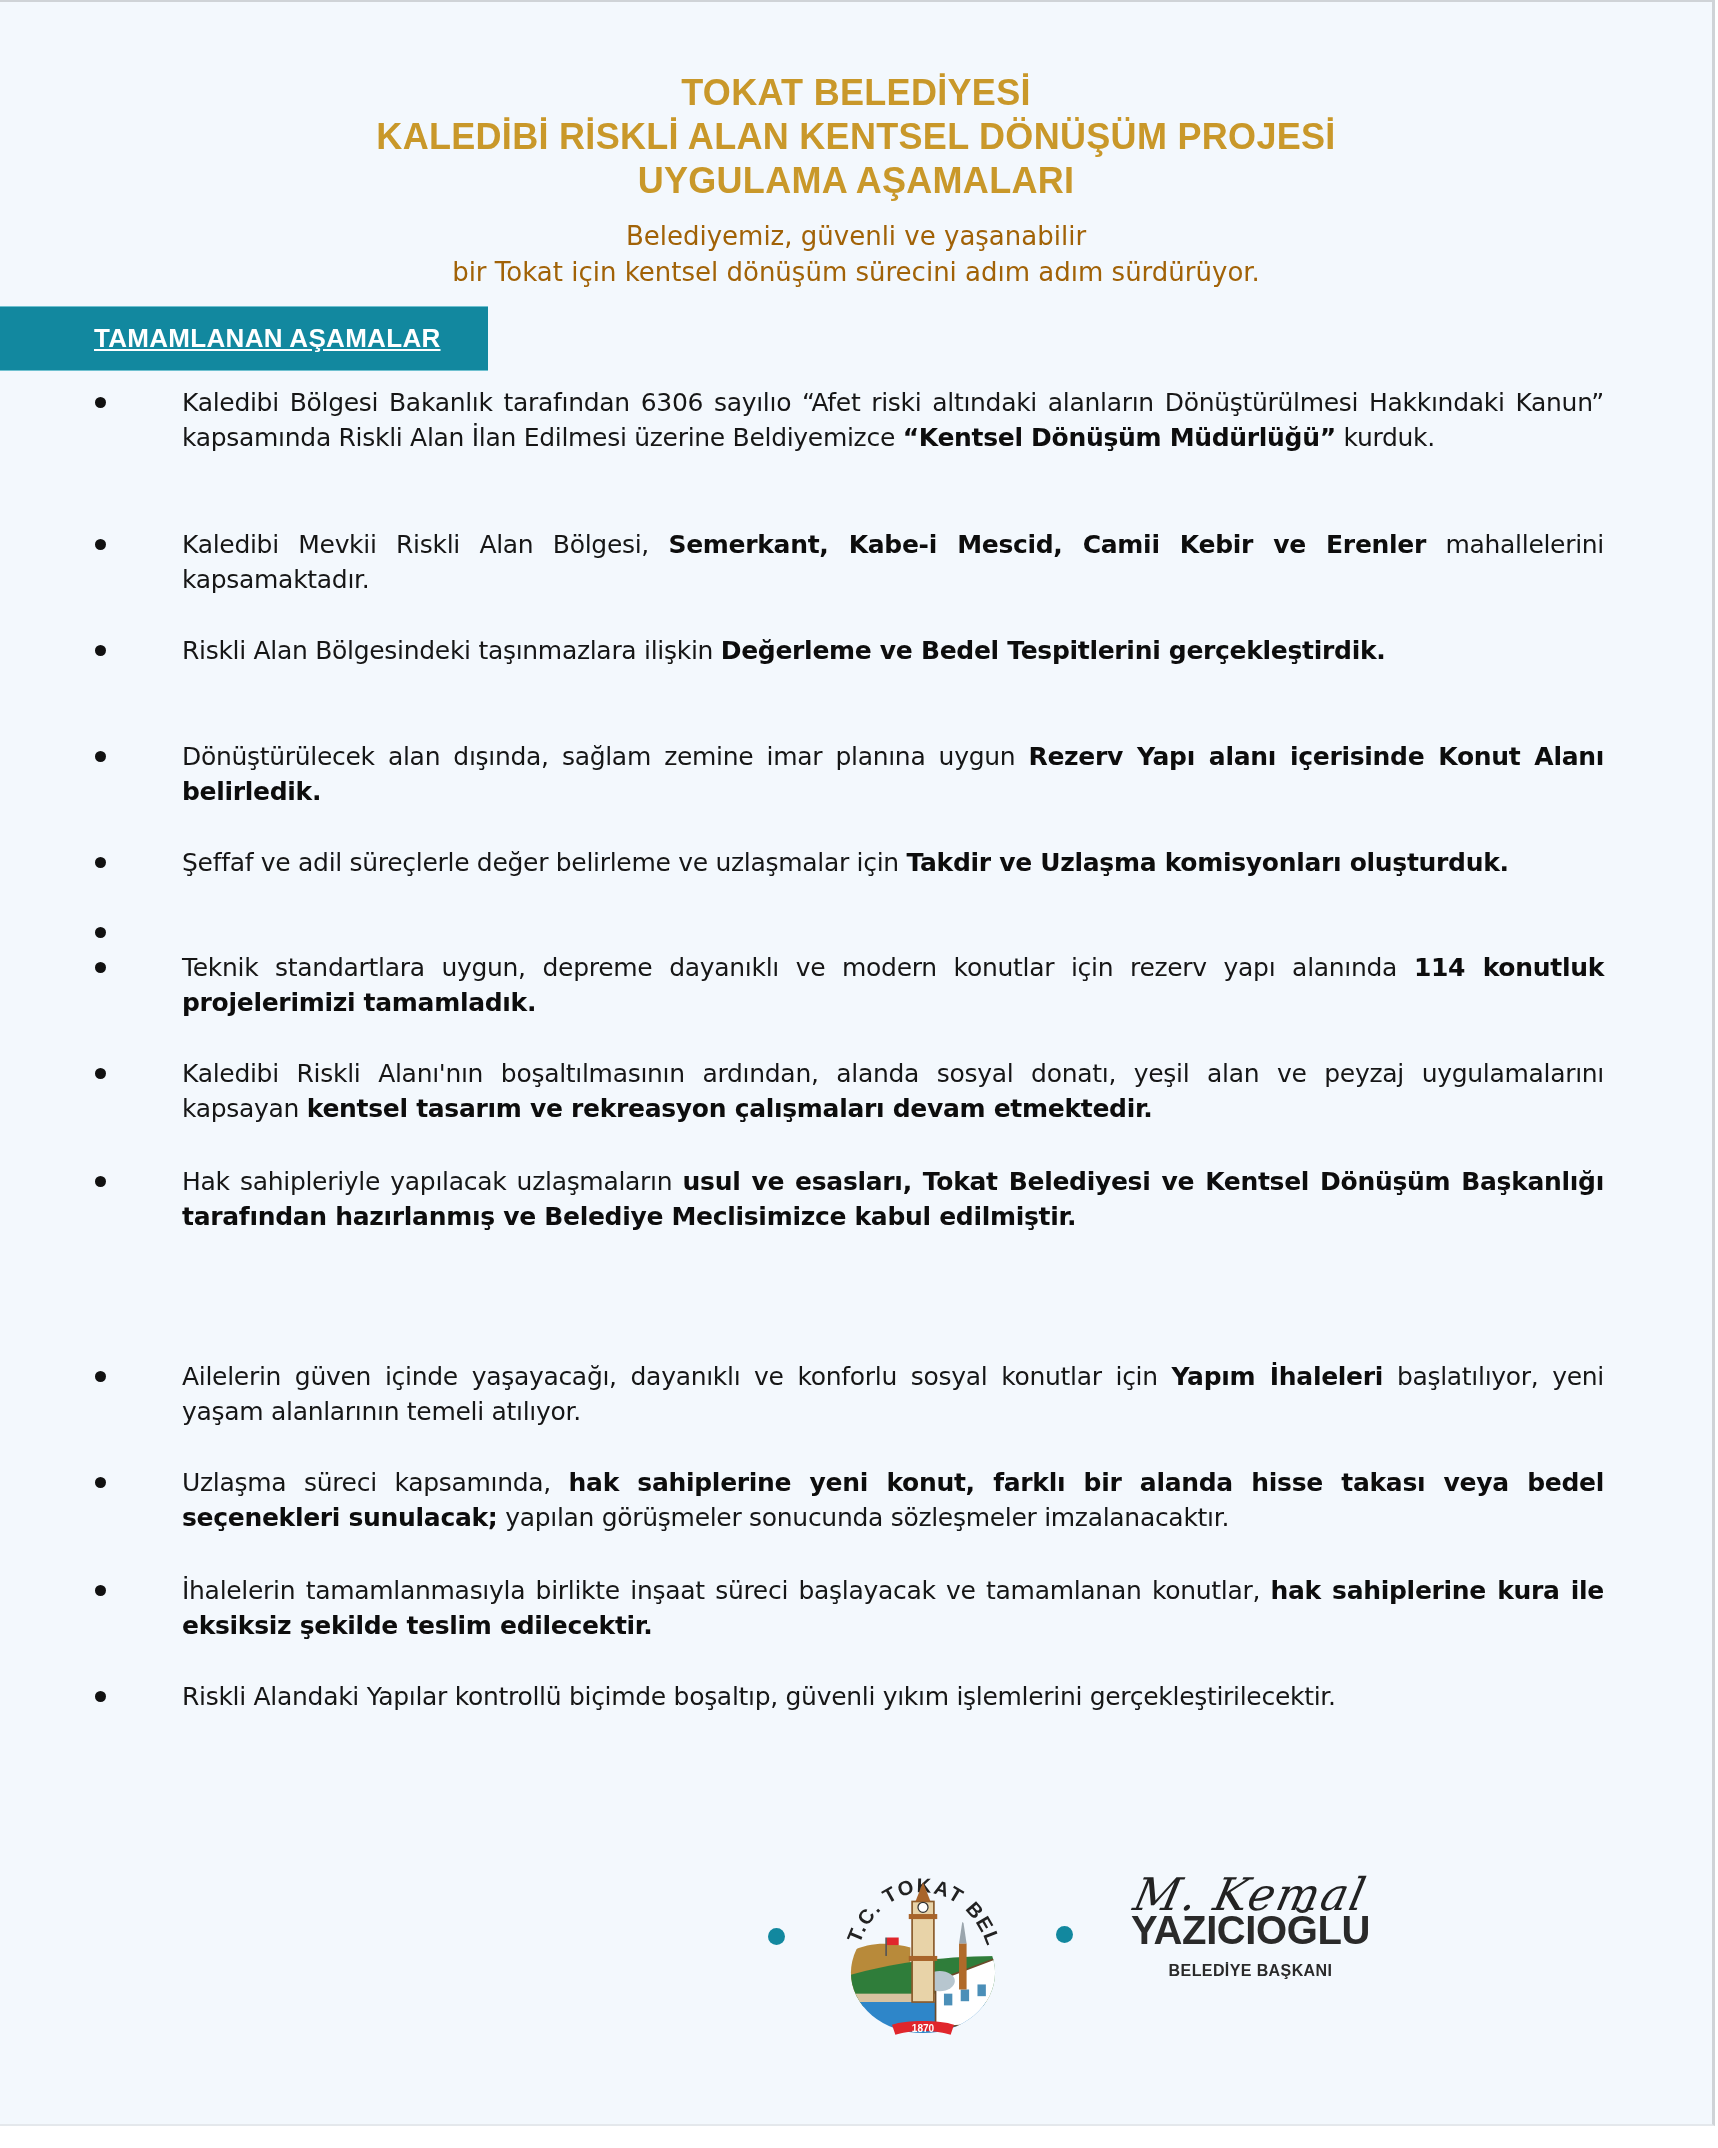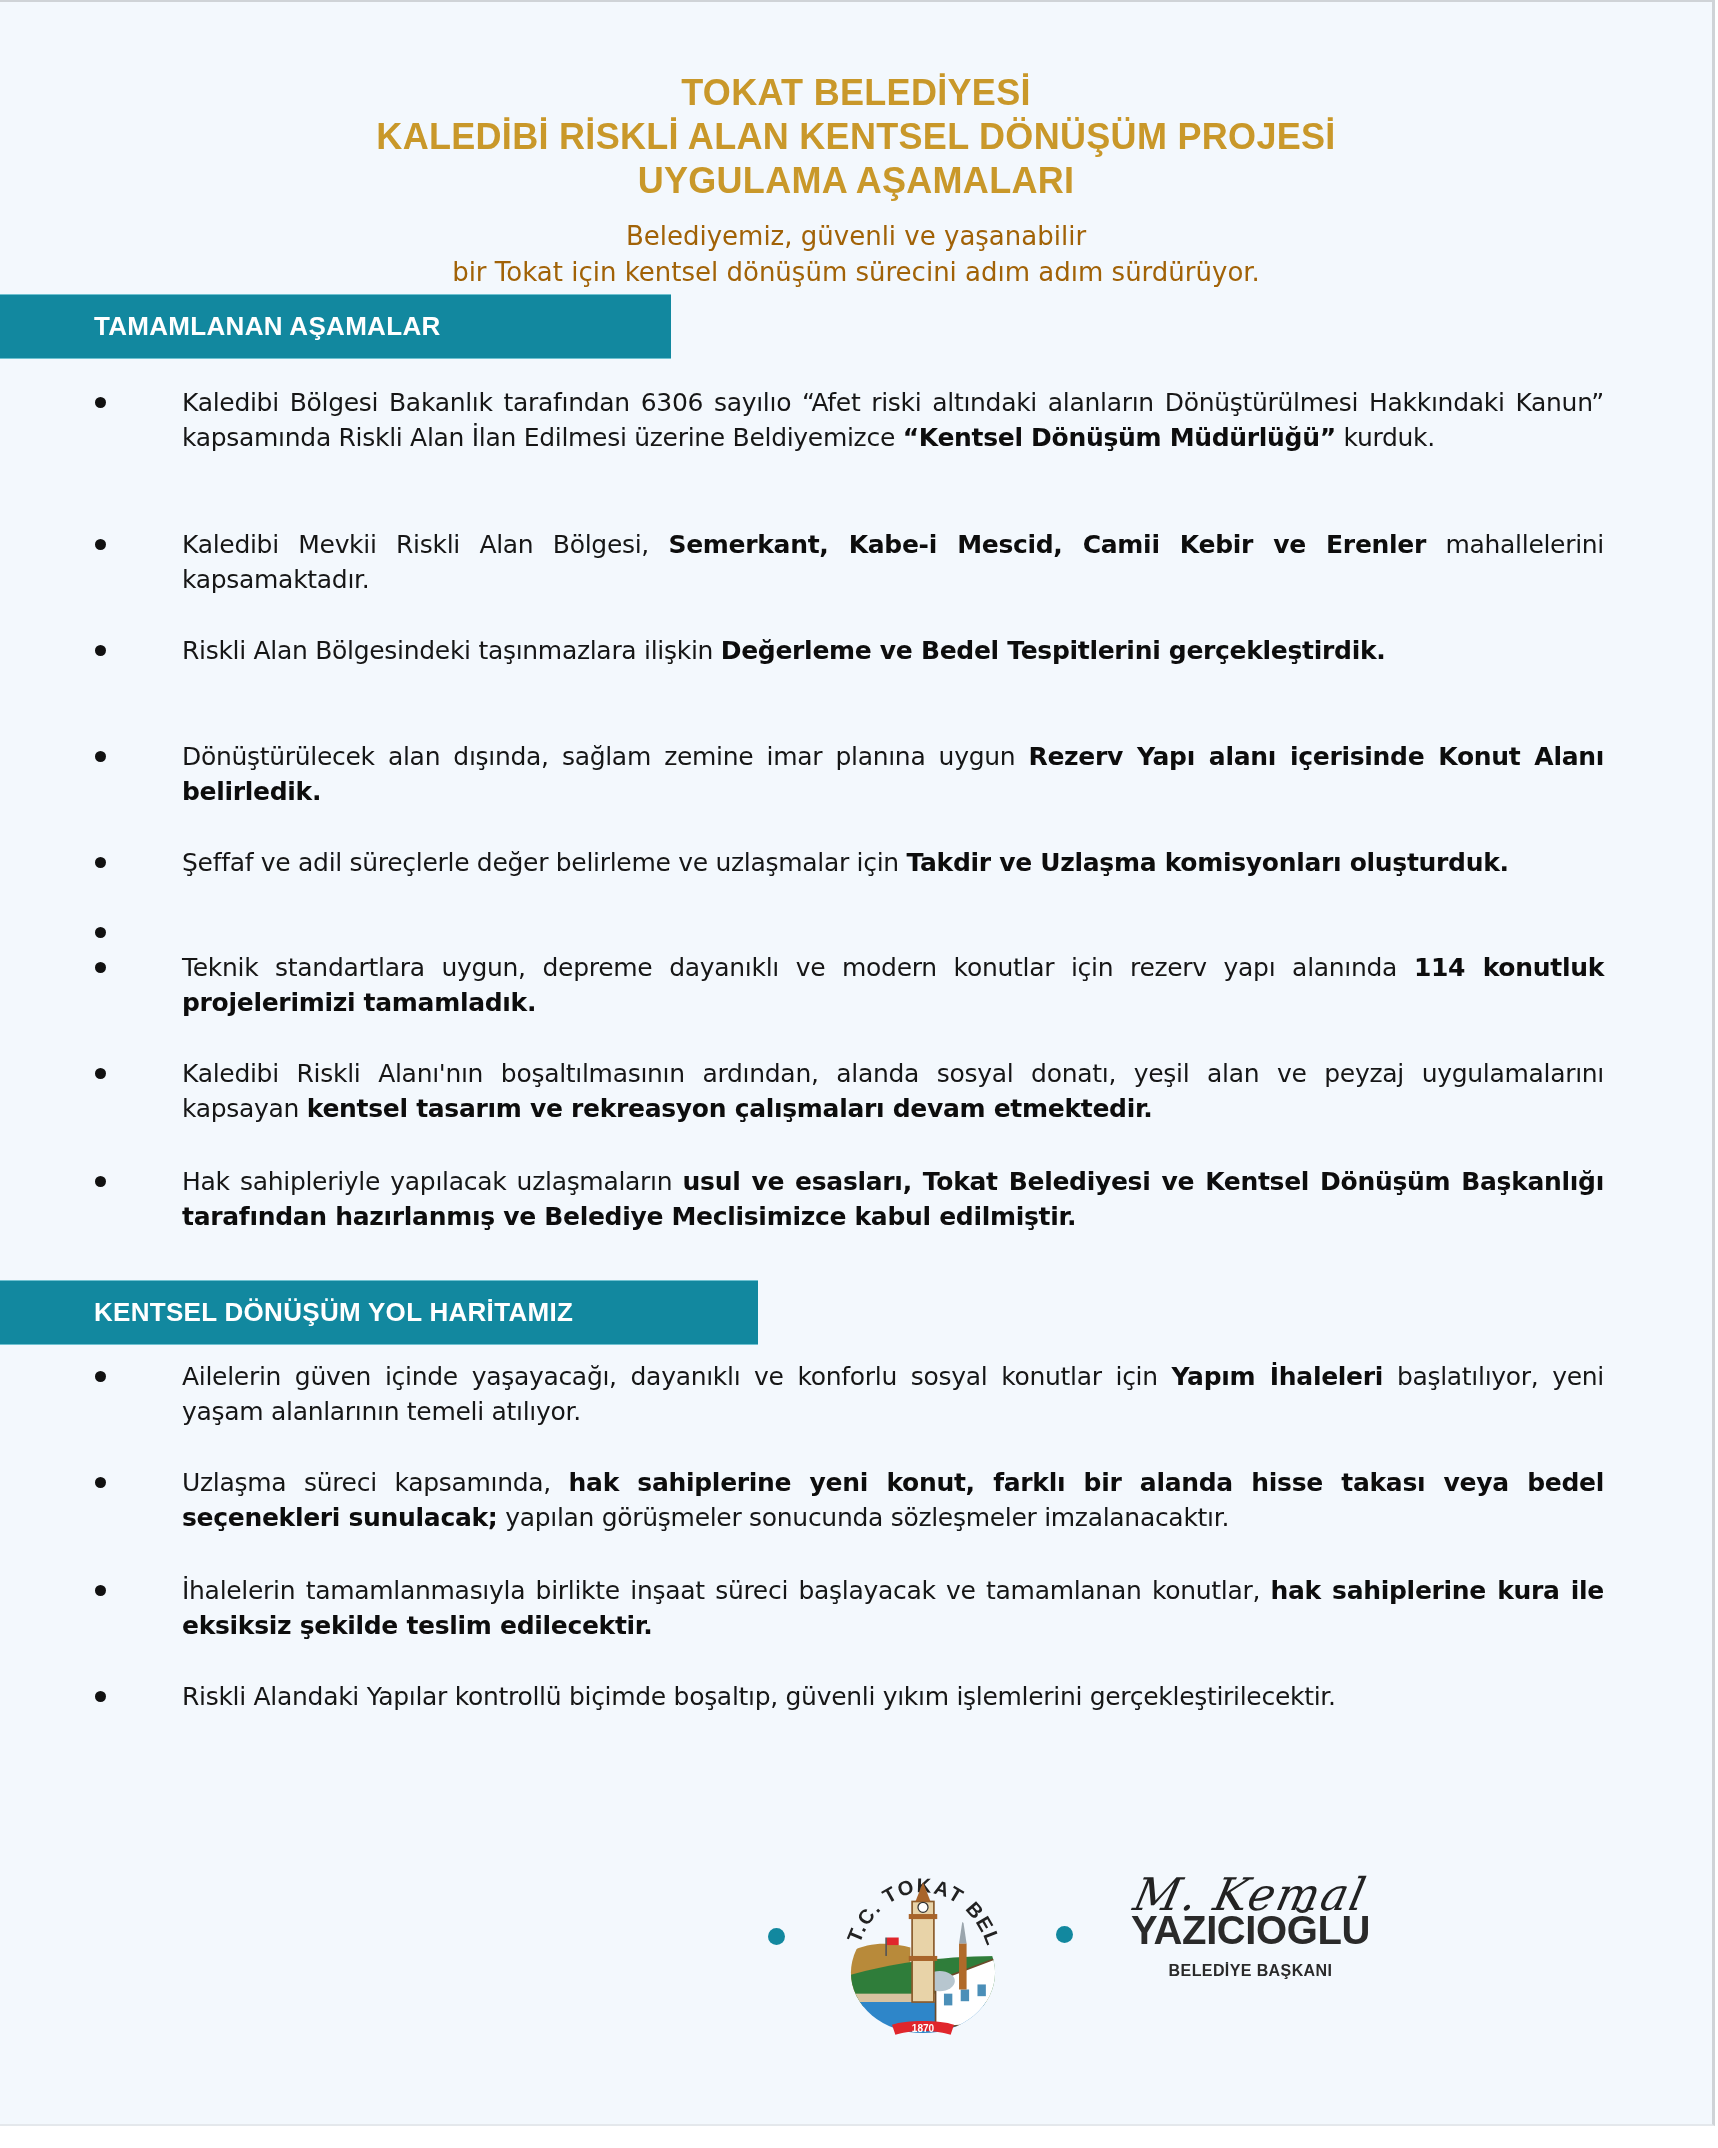--- a/index.html
+++ b/index.html
@@ -21,21 +21,21 @@
   .subtitle {
     position:absolute; left:0; width:1712px; top:216px; text-align:center;
     font-family:"DejaVu Sans", sans-serif; font-size:26px; line-height:36px; color:#a16207;
   }
   .banner {
     position:absolute; left:0; background:#12889F; color:#fff;
     font-family:"Liberation Sans", sans-serif; font-weight:bold; font-size:26px;
     display:flex; align-items:center; box-sizing:border-box; padding-left:94px;
     letter-spacing:0.3px; border-top:0.8px solid #6fc1d0; border-bottom:0.8px solid #6fc1d0;
   }
-  .banner-1 { top:292px; height:65px; width:671px; }
+  .banner-1 { top:304px; height:65px; width:488px;text-decoration:underline; }
   .banner-2 { top:1278px; height:65px; width:758px; }
   .item {
     position:absolute; left:0; width:1712px;
   }
   .bullet {
     position:absolute; left:95px; width:11px; height:11px; border-radius:50%; background:#111;
   }
   .item-text {
     position:absolute; left:182px; width:1422px;
     font-family:"DejaVu Sans", sans-serif; font-size:25px; line-height:35px;
@@ -117,23 +117,20 @@
   </div>
   <div class="item" style="top:1054px;">
     <span class="bullet" style="top:11.7px;"></span>
     <div class="item-text"><span>Kaledibi Riskli Alanı'nın boşaltılmasının ardından, alanda sosyal donatı, yeşil alan ve peyzaj uygulamalarını kapsayan </span><b>kentsel tasarım ve rekreasyon çalışmaları devam etmektedir.</b></div>
   </div>
   <div class="item" style="top:1162px;">
     <span class="bullet" style="top:11.7px;"></span>
     <div class="item-text"><span>Hak sahipleriyle yapılacak uzlaşmaların </span><b>usul ve esasları, Tokat Belediyesi ve Kentsel Dönüşüm Başkanlığı tarafından hazırlanmış ve Belediye Meclisimizce kabul edilmiştir.</b></div>
   </div>
 
-  <div class="banner banner-2">
-    <span>KENTSEL DÖNÜŞÜM YOL HARİTAMIZ</span>
-  </div>
 
   <div class="item" style="top:1357px;">
     <span class="bullet" style="top:11.7px;"></span>
     <div class="item-text"><span>Ailelerin güven içinde yaşayacağı, dayanıklı ve konforlu sosyal konutlar için </span><b>Yapım İhaleleri</b><span> başlatılıyor, yeni yaşam alanlarının temeli atılıyor.</span></div>
   </div>
   <div class="item" style="top:1463px;">
     <span class="bullet" style="top:11.7px;"></span>
     <div class="item-text"><span>Uzlaşma süreci kapsamında, </span><b>hak sahiplerine yeni konut, farklı bir alanda hisse takası veya bedel seçenekleri sunulacak;</b><span> yapılan görüşmeler sonucunda sözleşmeler imzalanacaktır.</span></div>
   </div>
   <div class="item" style="top:1571px;">

